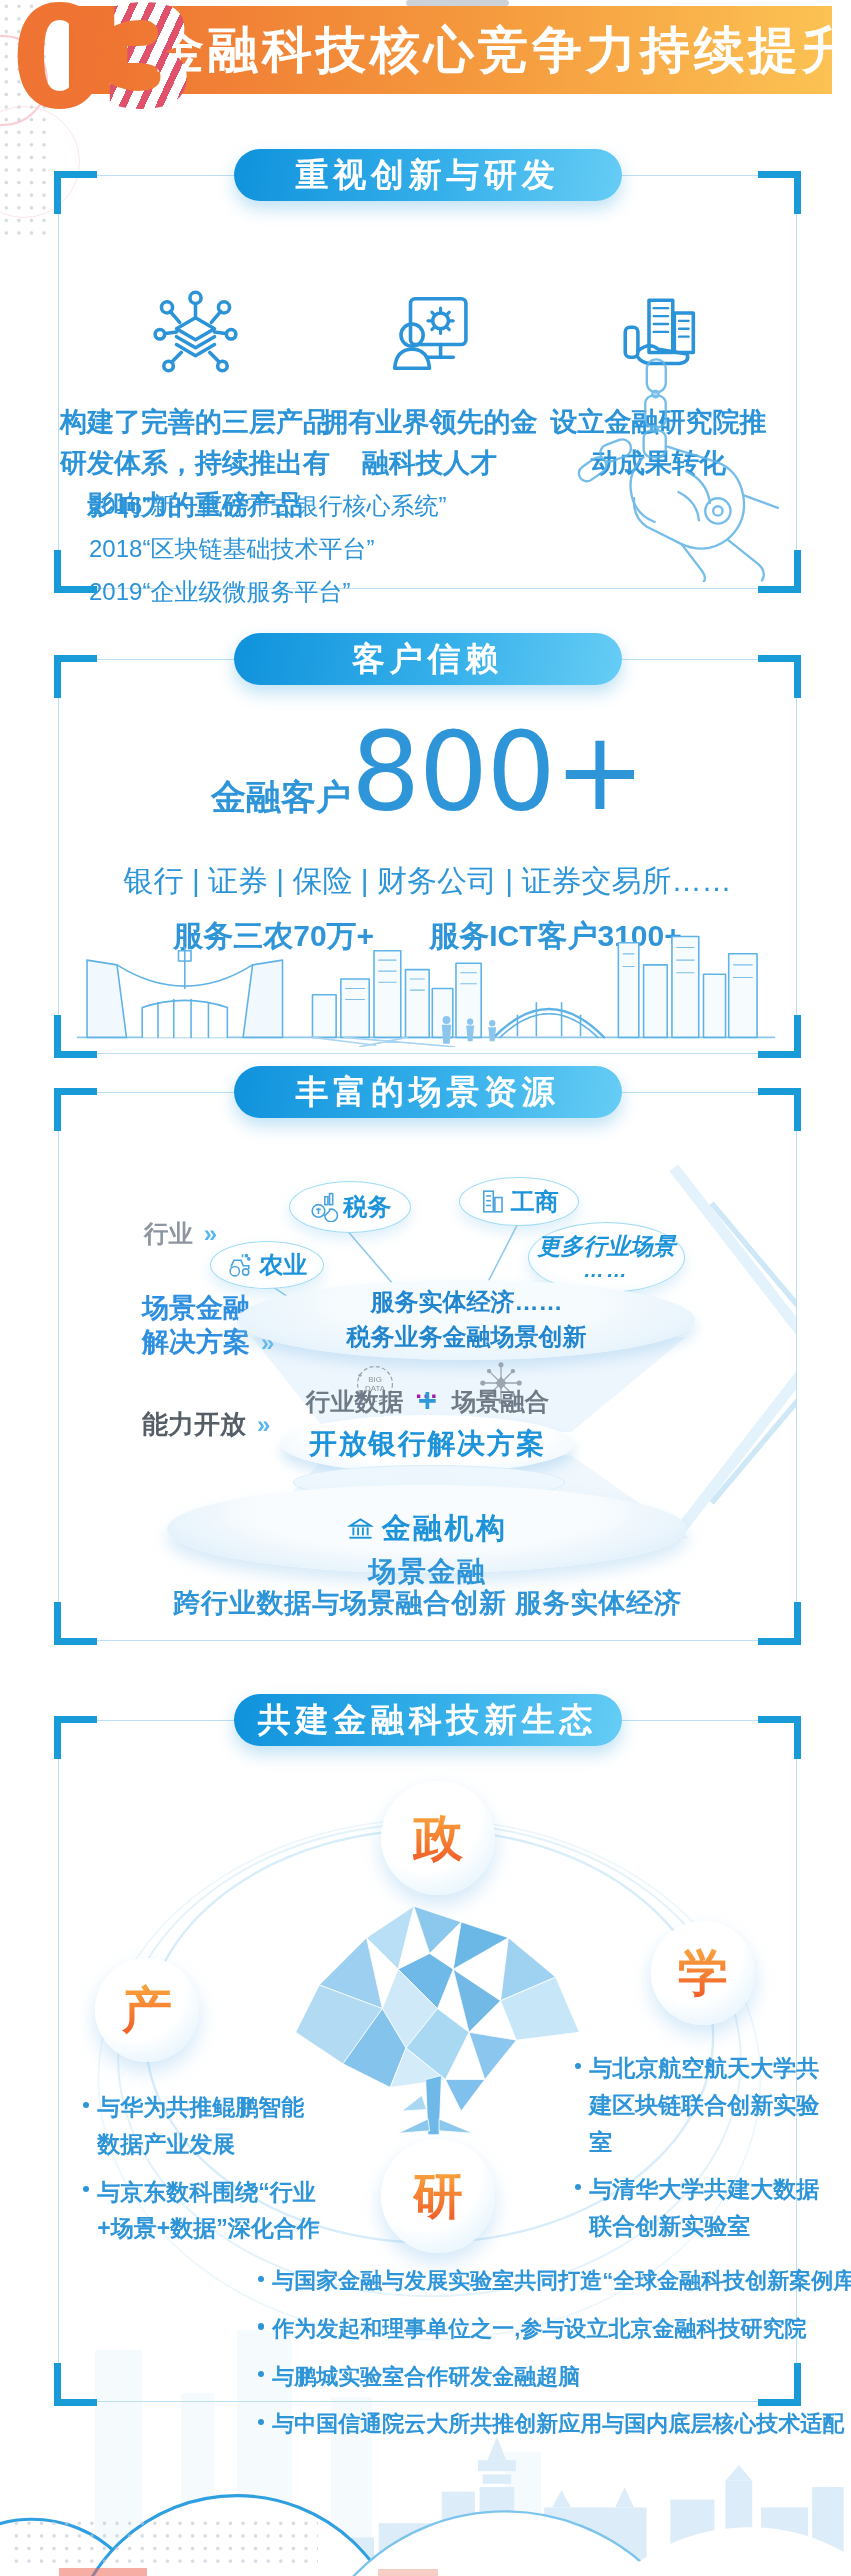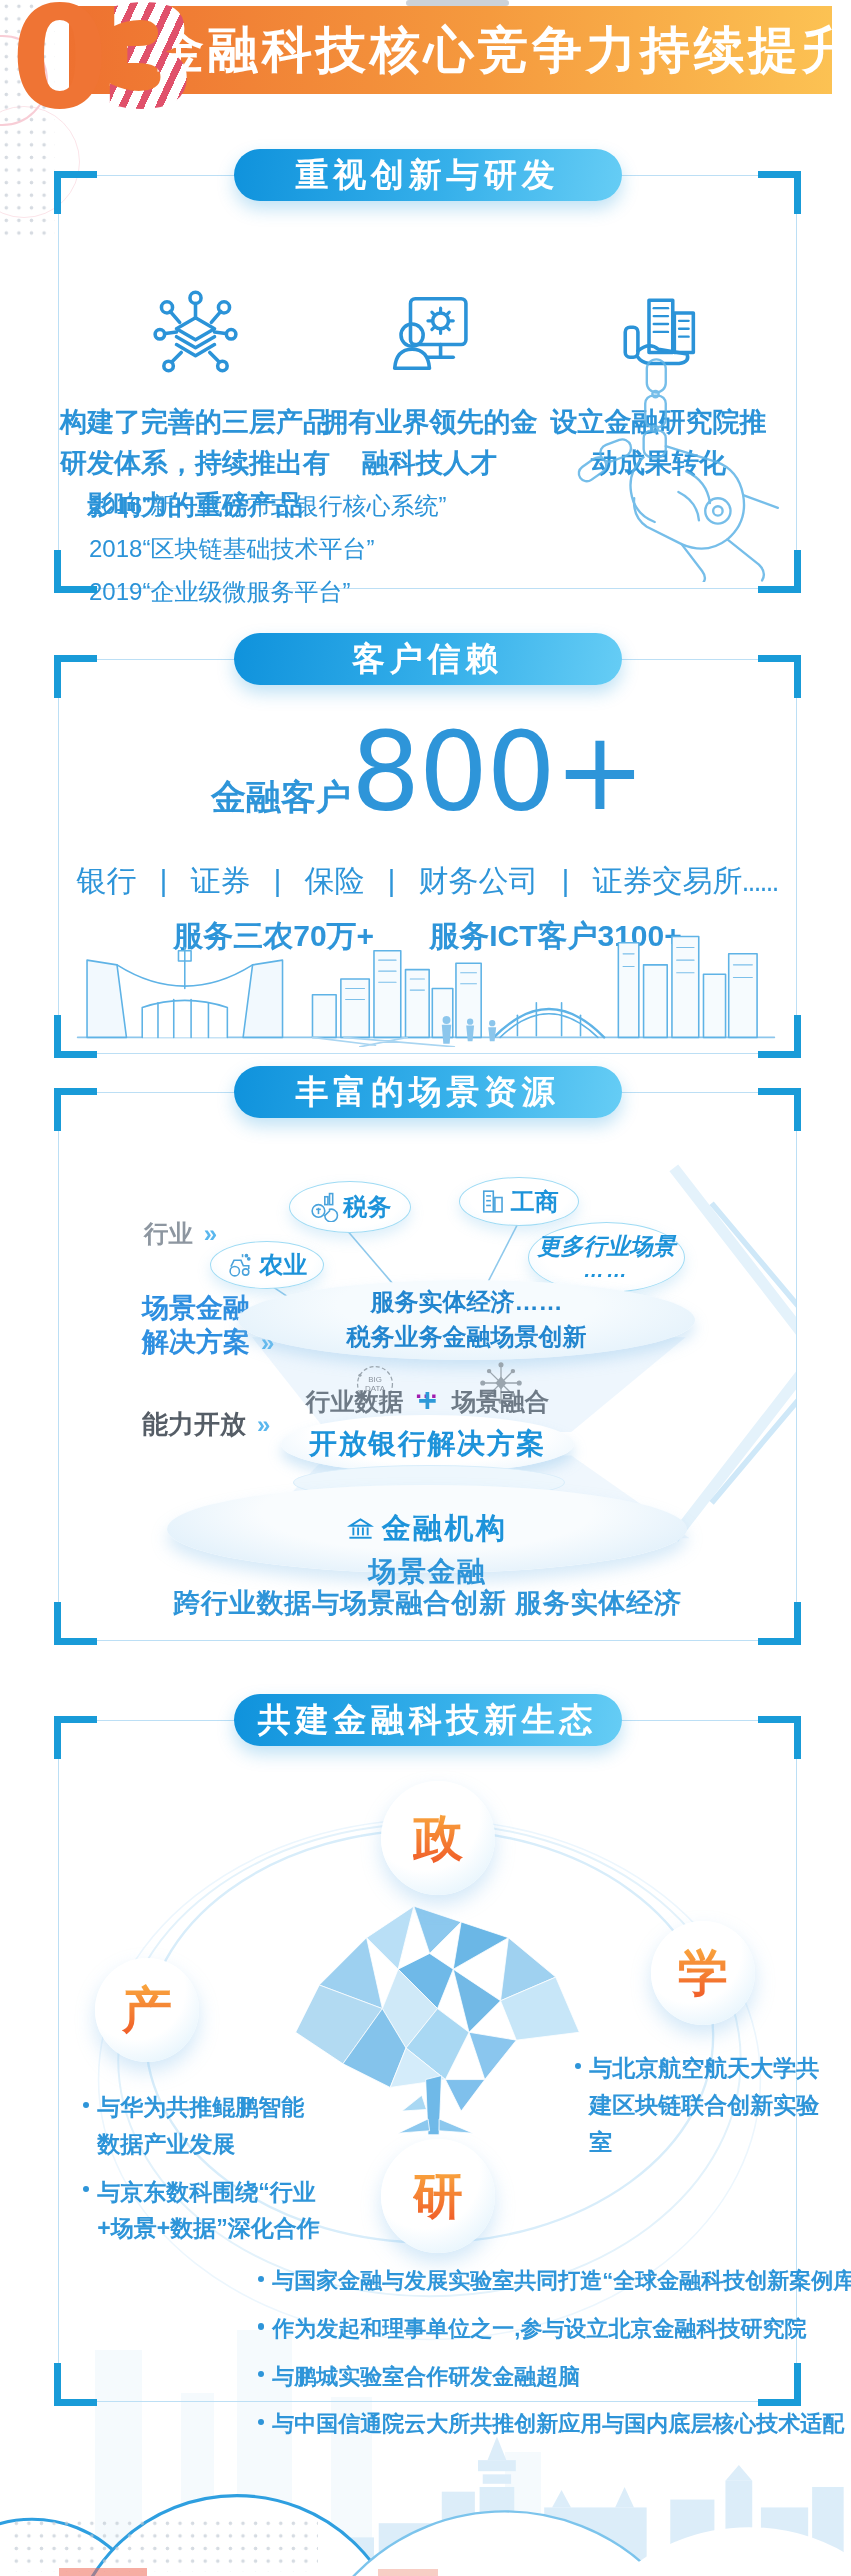--- a/index.html
+++ b/index.html
@@ -41,21 +41,21 @@
   .c-icon{display:flex;justify-content:center;}
 
   
   .col{position:absolute;text-align:center;color:#2b93d8;font-size:27px;font-weight:bold;line-height:1.55;}
   .milestones{position:absolute;left:30px;top:308px;color:#2b93d8;font-size:24px;line-height:1.8;text-align:left;}
 
   
   .statrow{position:absolute;left:0;top:57px;width:100%;display:flex;justify-content:center;align-items:baseline;color:#2e95d9;}
   .stat-label{font-size:35px;font-weight:bold;}
   .stat-value{font-size:109px;font-family:"DejaVu Sans",sans-serif;letter-spacing:-1.6px;line-height:1;}
-  .industries{position:absolute;left:0;top:201px;width:100%;text-align:center;color:#2e95d9;font-size:30px;font-family:Liberation Mono, monospace;}
+  .industries{position:absolute;left:0;top:201px;width:100%;text-align:center;color:#2e95d9;font-size:30px;}
   .metrics{position:absolute;left:0;top:256px;width:100%;display:flex;justify-content:center;gap:55px;
            color:#2e95d9;font-size:30px;font-weight:bold;}
 
   
   .sidelabel{position:absolute;font-weight:bold;white-space:nowrap;}
   .sl-gray{color:#8d96a0;font-size:24.4px;}
   .sl-dark{color:#555d66;font-size:26px;}
   .sl-blue{color:#2e8fe0;font-size:27px;line-height:1.25;}
   .chev{color:#5ab7ee;font-size:24px;font-weight:bold;margin-left:11px;}
   .bubble{position:absolute;background:radial-gradient(ellipse at 50% 35%,#ffffff 60%,#eef8fe 100%);
@@ -498,20 +498,23 @@
       <span>产</span>
       </div>
     <div class="node" style="left:322px;top:418px;width:114px;height:114px;">
       <span>研</span>
       </div>
 
     <div class="bullets small" style="left:516px;top:322px;width:260px;">
       <div class="blt">
           <span>与北京航空航天大学共建区块链联合创新实验室</span>
         </div>
+      <div class="blt">
+          <span>与清华大学共建大数据联合创新实验室</span>
+        </div>
     </div>
 
     <div class="bullets small" style="left:24px;top:361px;width:244px;">
       <div class="blt">
           <span>与华为共推鲲鹏智能数据产业发展</span>
         </div>
       <div class="blt">
           <span>与京东数科围绕“行业+场景+数据”深化合作</span>
         </div>
     </div>

